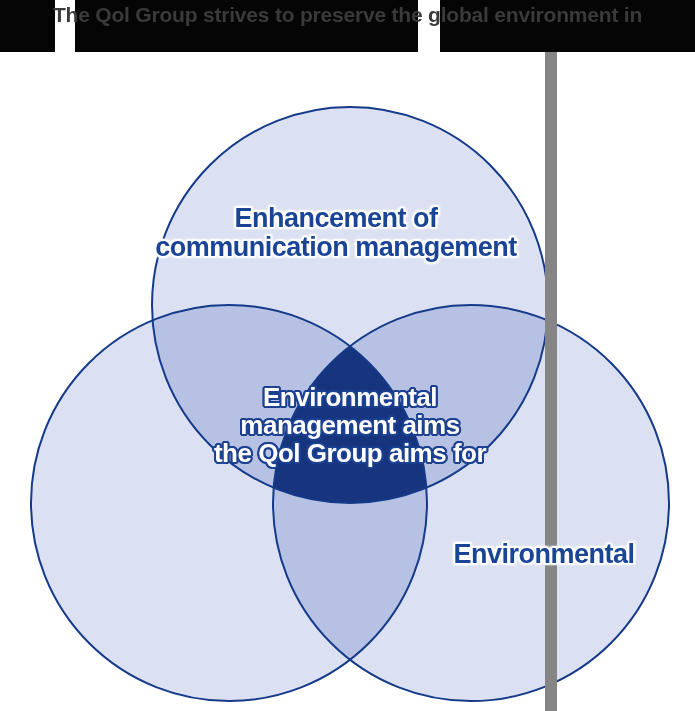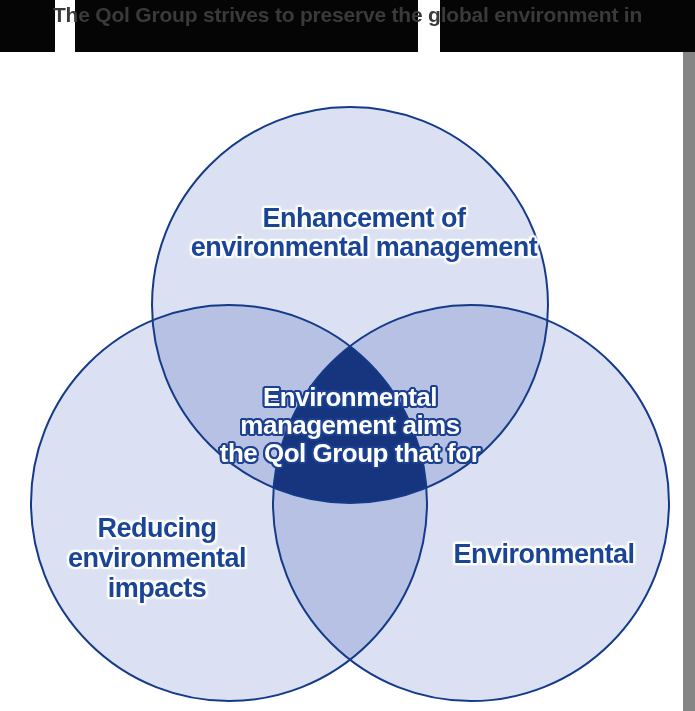--- a/index.html
+++ b/index.html
@@ -3,21 +3,21 @@
 <meta charset="utf-8">
 <style>
   html,body{margin:0;padding:0;}
   body{
     width:695px;height:711px;
     background:#ffffff;
     font-family:"Liberation Sans", sans-serif;
     position:relative;
     overflow:hidden;
   }
-  .page{position:absolute;inset:0;width:695px;height:711px;}
+  .page{position:absolute;inset:0;width:557px;height:711px;}
 
   
   .header-strip{
     position:absolute;left:0;top:0;width:695px;height:52px;
     background:var(--header-bg,#050505);
   }
   .header-gap{
     position:absolute;top:0;height:52px;background:#ffffff;
   }
   .header-gap.g1{left:55px;width:20px;}
@@ -60,21 +60,21 @@
     text-shadow:
       -2px 0 0 var(--center-outline,#1d4191), 2px 0 0 var(--center-outline,#1d4191),
       0 -2px 0 var(--center-outline,#1d4191), 0 2px 0 var(--center-outline,#1d4191),
       -2px -1px 0 var(--center-outline,#1d4191), 2px 1px 0 var(--center-outline,#1d4191),
       -2px 1px 0 var(--center-outline,#1d4191), 2px -1px 0 var(--center-outline,#1d4191),
       -1px -2px 0 var(--center-outline,#1d4191), 1px 2px 0 var(--center-outline,#1d4191),
       -1px 2px 0 var(--center-outline,#1d4191), 1px -2px 0 var(--center-outline,#1d4191),
       -1px -1px 0 var(--center-outline,#1d4191), 1px 1px 0 var(--center-outline,#1d4191),
       -1px 1px 0 var(--center-outline,#1d4191), 1px -1px 0 var(--center-outline,#1d4191);
   }
-  .vlabel.top-c{left:364px;top:233px;line-height:29px;}
+  .vlabel.top-c{left:336px;top:233px;line-height:29px;}
   .vlabel.left-c{left:157px;top:558px;}
   .vlabel.right-c{left:544px;top:554px;}
   .vlabel.center{left:350px;top:425px;}
 
   
   .scrollbar{
     position:absolute;right:0;top:52px;width:12px;height:659px;
     background:var(--scrollbar,#858585);
   }
 </style>
@@ -119,34 +119,29 @@
       </g>
     </g>
 
     <circle class="c-stroke" cx="350" cy="305" r="198"></circle>
     <circle class="c-stroke" cx="229" cy="503" r="198"></circle>
     <circle class="c-stroke" cx="471" cy="503" r="198"></circle>
   </svg>
 
   <div class="vlabel top-c">
     <span class="vline">Enhancement of</span>
-    <span class="vline">environmental management</span>
+    <span class="vline">communication management</span>
   </div>
 
-  <div class="vlabel left-c">
-    <span class="vline">Reducing</span>
-    <span class="vline">environmental</span>
-    <span class="vline">impacts</span>
-  </div>
 
   <div class="vlabel right-c">
     <span class="vline">Environmental</span>
   </div>
 
   <div class="vlabel center">
     <span class="vline">Environmental</span>
     <span class="vline">management aims</span>
-    <span class="vline">the Qol Group that for</span>
+    <span class="vline">the Qol Group aims for</span>
   </div>
 
   <div class="scrollbar"></div>
 
 </div>
 
 </body></html>

